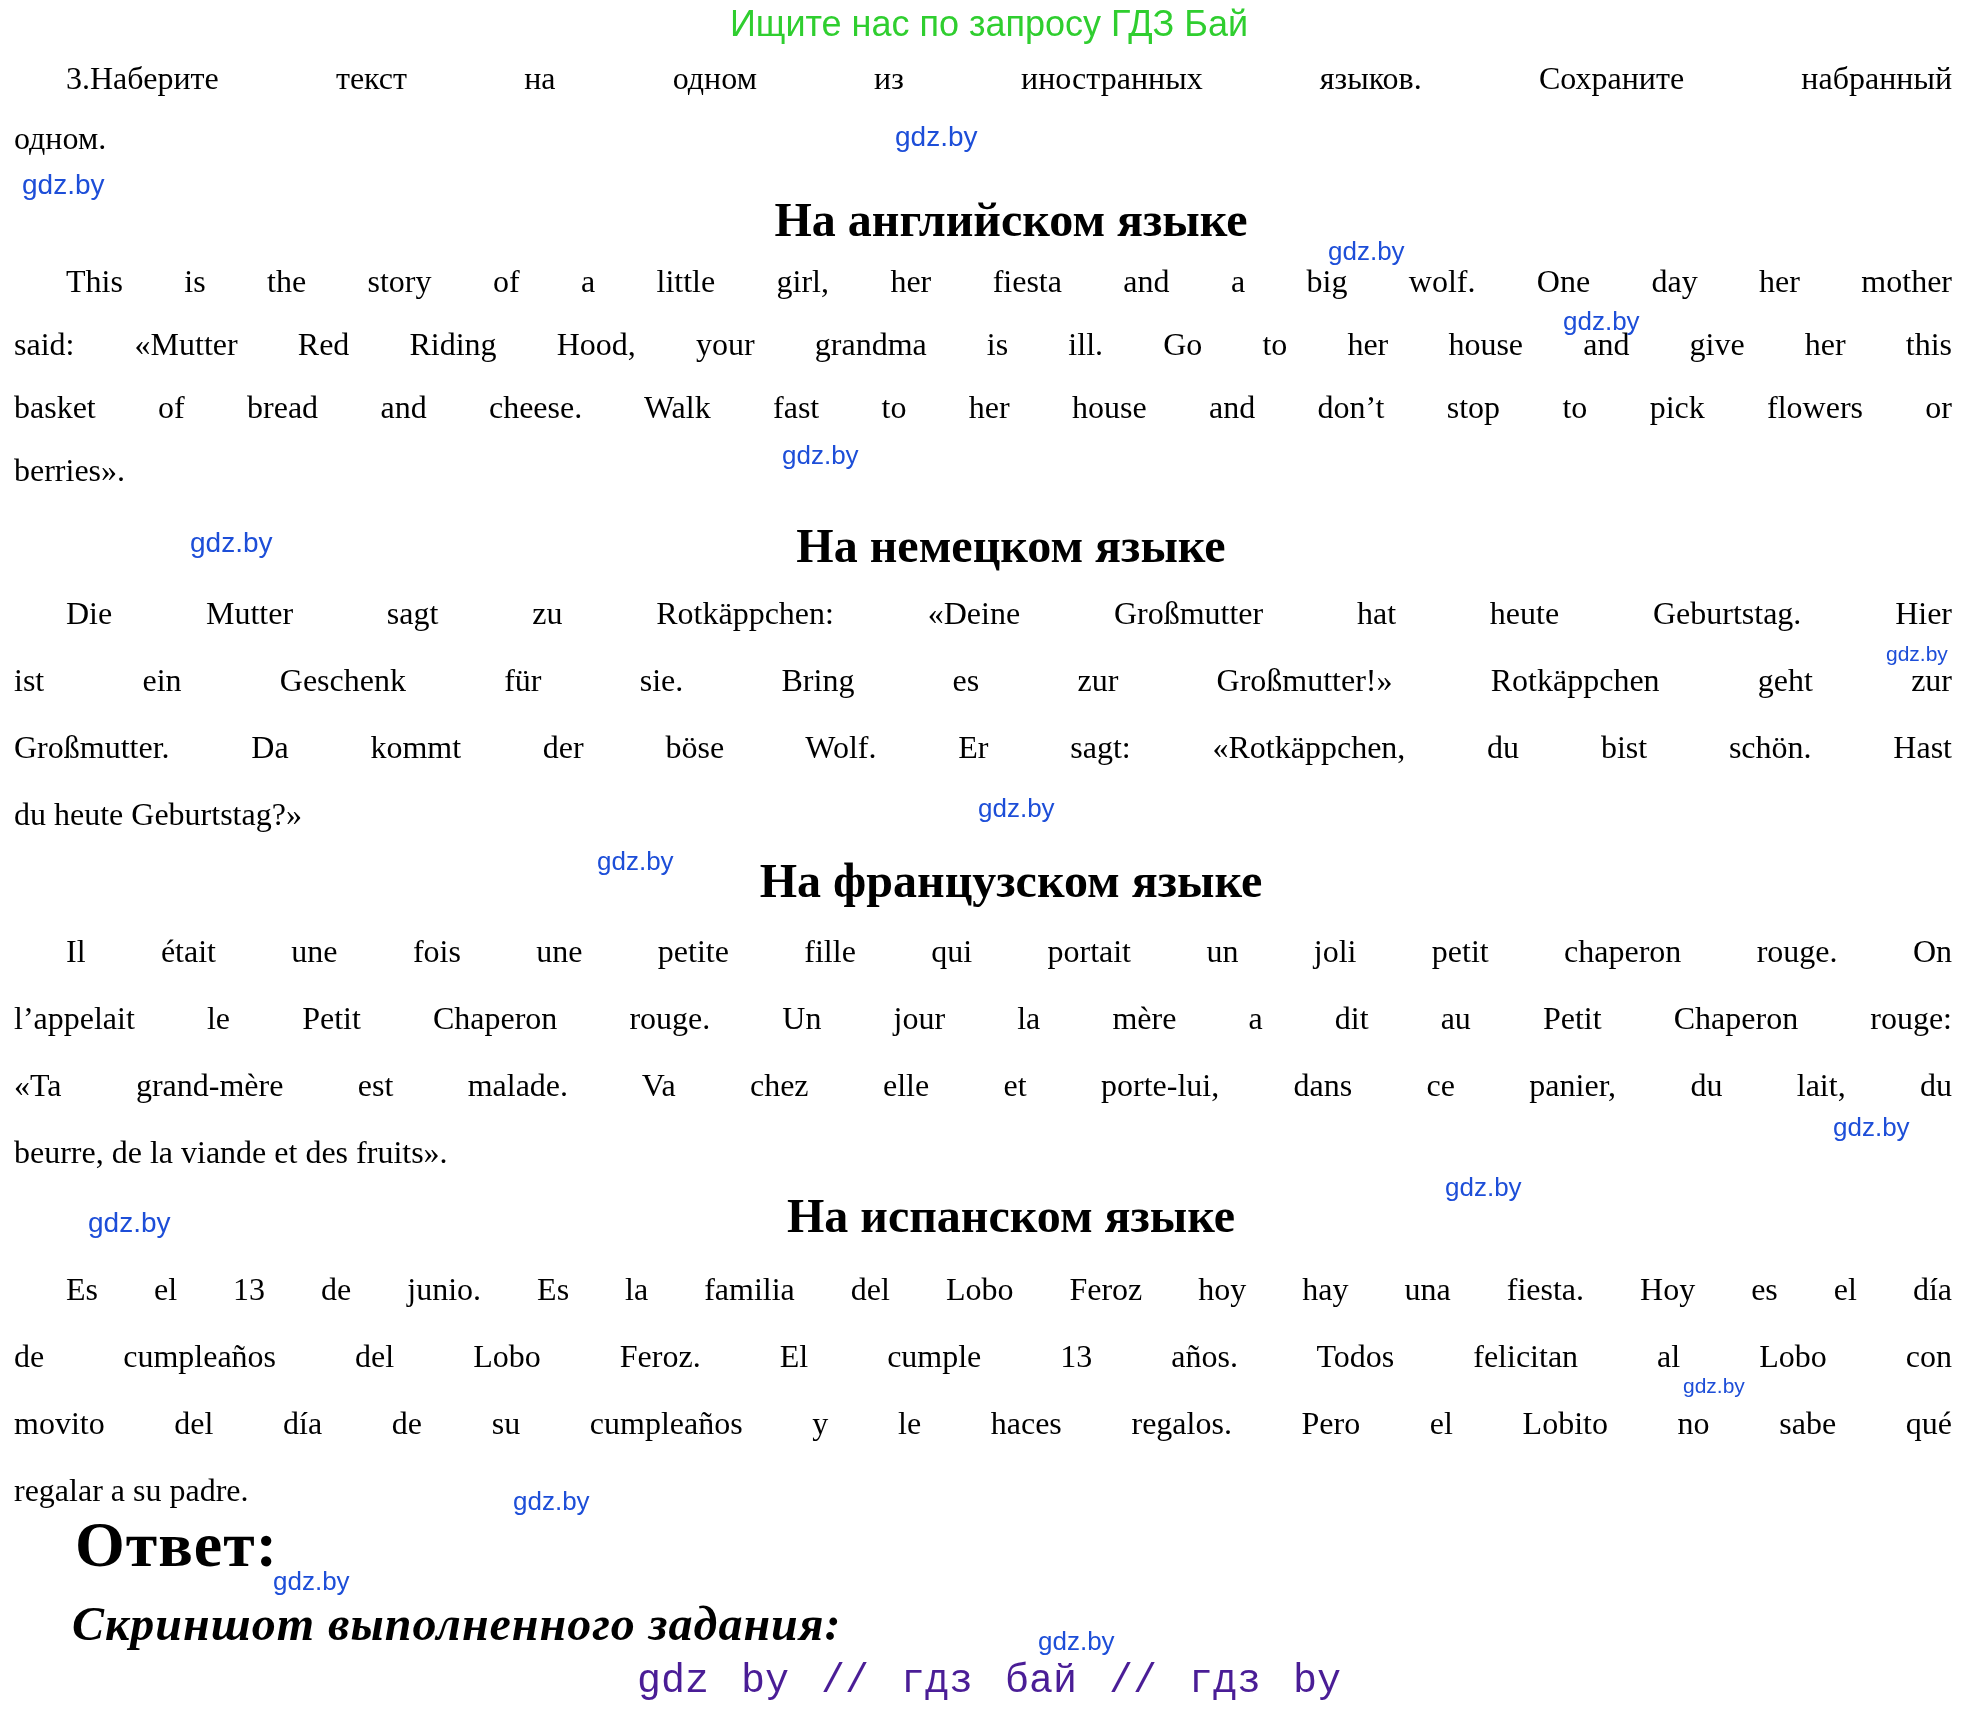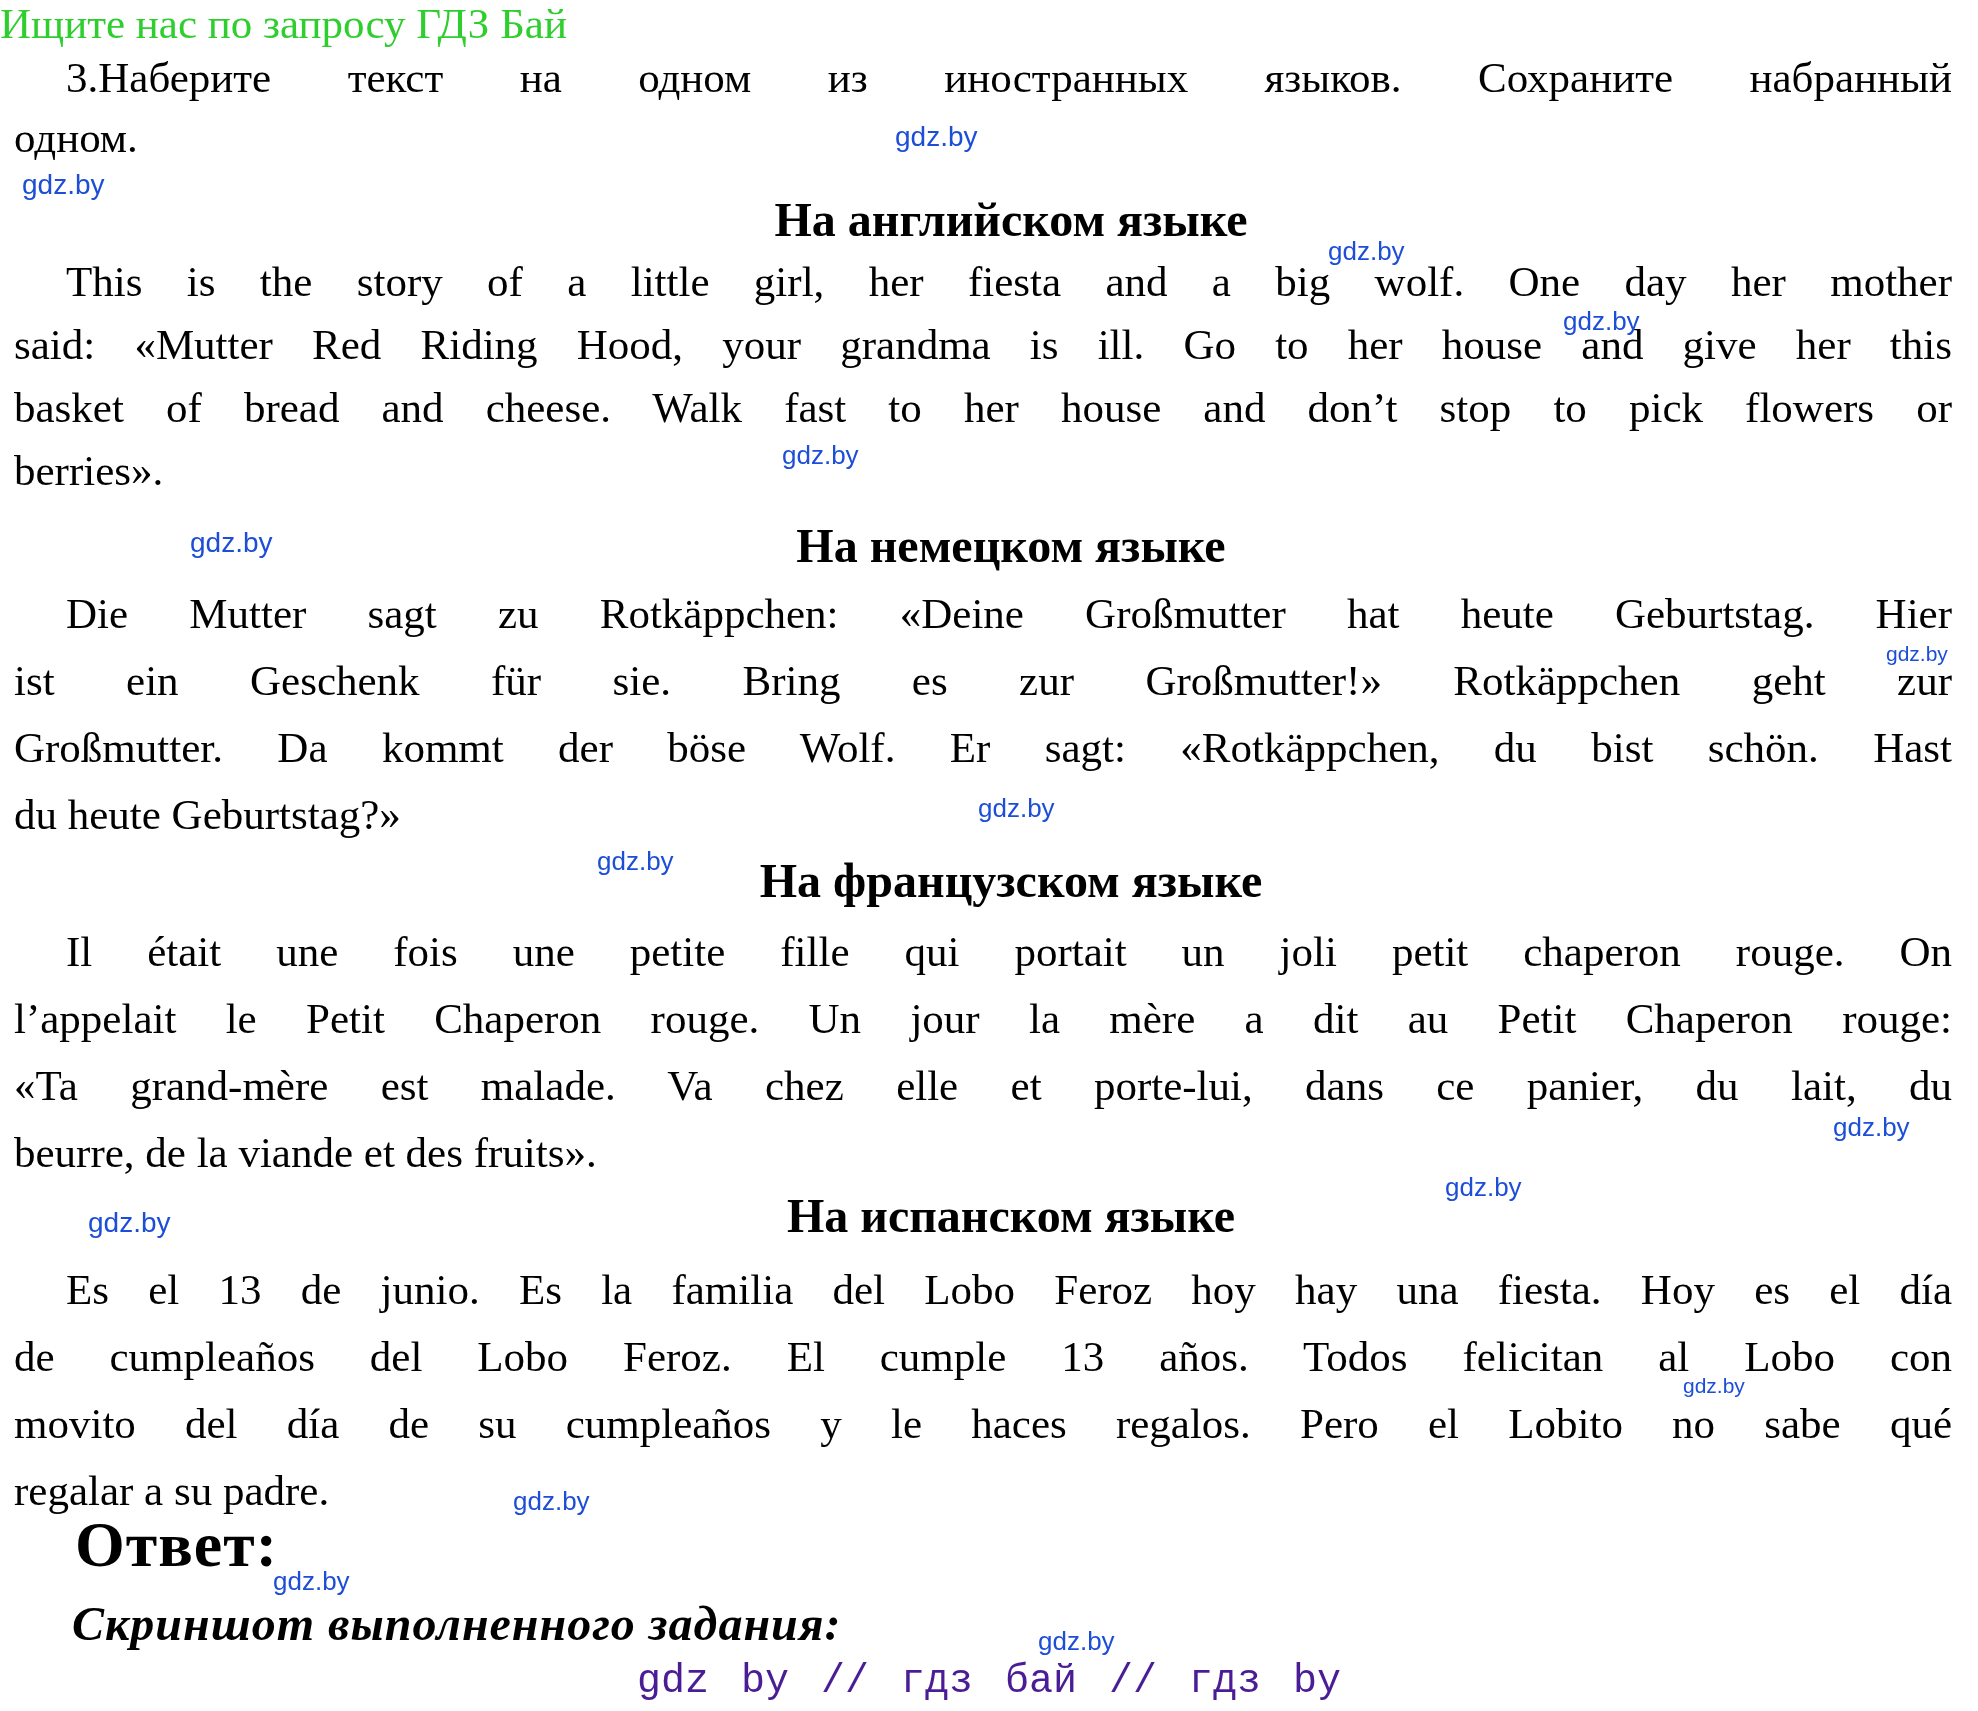--- a/index.html
+++ b/index.html
@@ -6,28 +6,28 @@
   .page{
     position:relative;
     width:1978px;height:1711px;
     background:#ffffff;
     overflow:hidden;
     font-family:"Liberation Serif", serif;
     color:#000;
   }
   .banner{
     position:absolute;top:6px;left:0;width:100%;
-    text-align:left;
-    font-family:Liberation Serif, serif;
-    font-size:43px;line-height:36px;
+    text-align:center;
+    font-family:Liberation Sans, sans-serif;
+    font-size:36px;line-height:36px;
     color:var(--banner-color,#2fce2f);
   }
   .para{
     position:absolute;left:14px;width:1938px;
-    font-size:43px;
+    font-size:32px;
   }
   .line{display:block;text-align:left;}
   .line.just{text-align:justify;text-align-last:justify;}
   .line.first{text-indent:52px;}
   .heading{
     position:absolute;left:14px;width:1938px;margin:0;
     text-align:center;
     font-family:"Liberation Serif", serif;
     font-weight:700;font-size:48px;line-height:56px;
     transform:translateX(28px);

